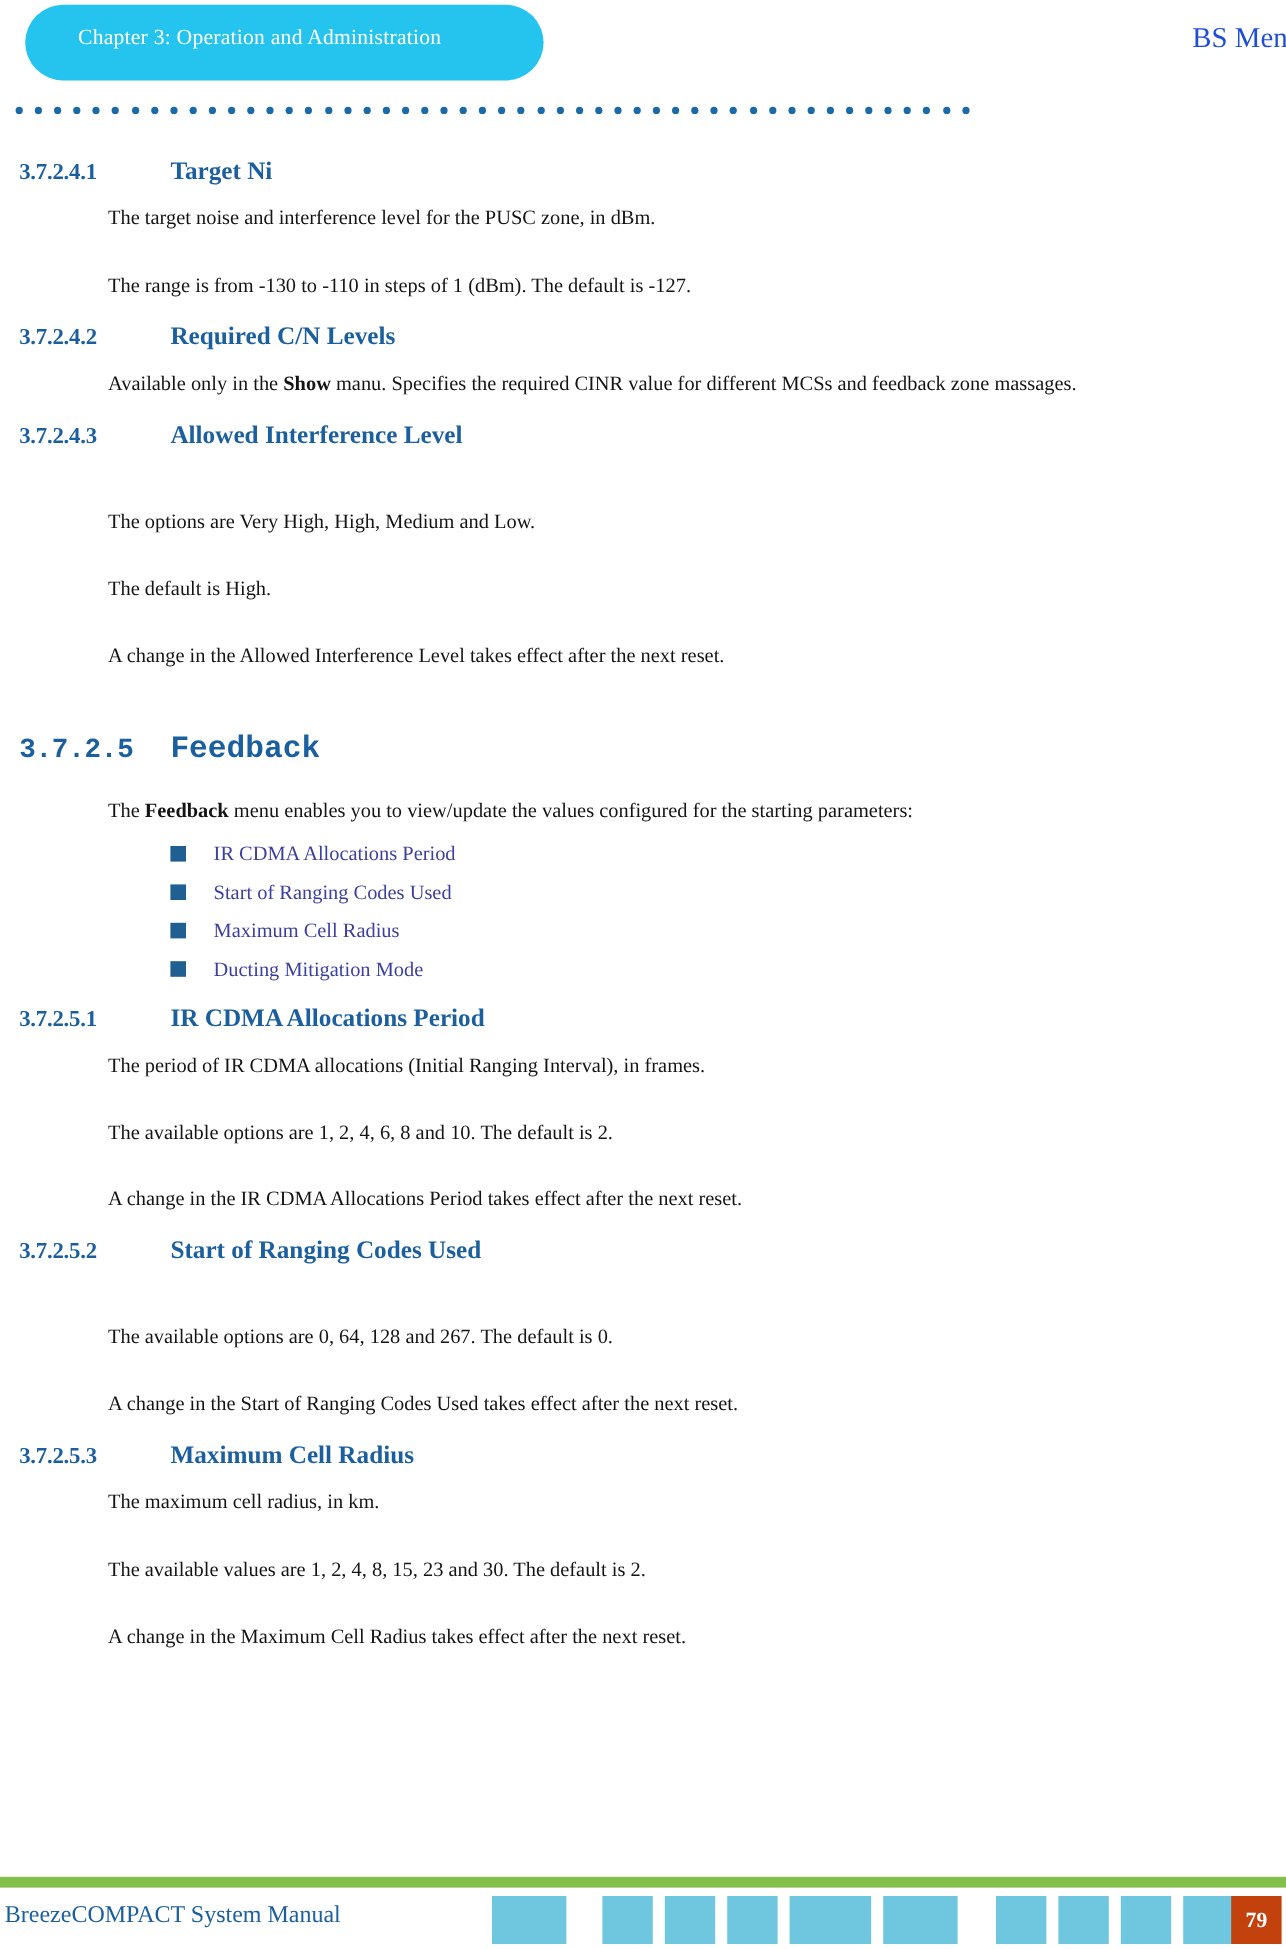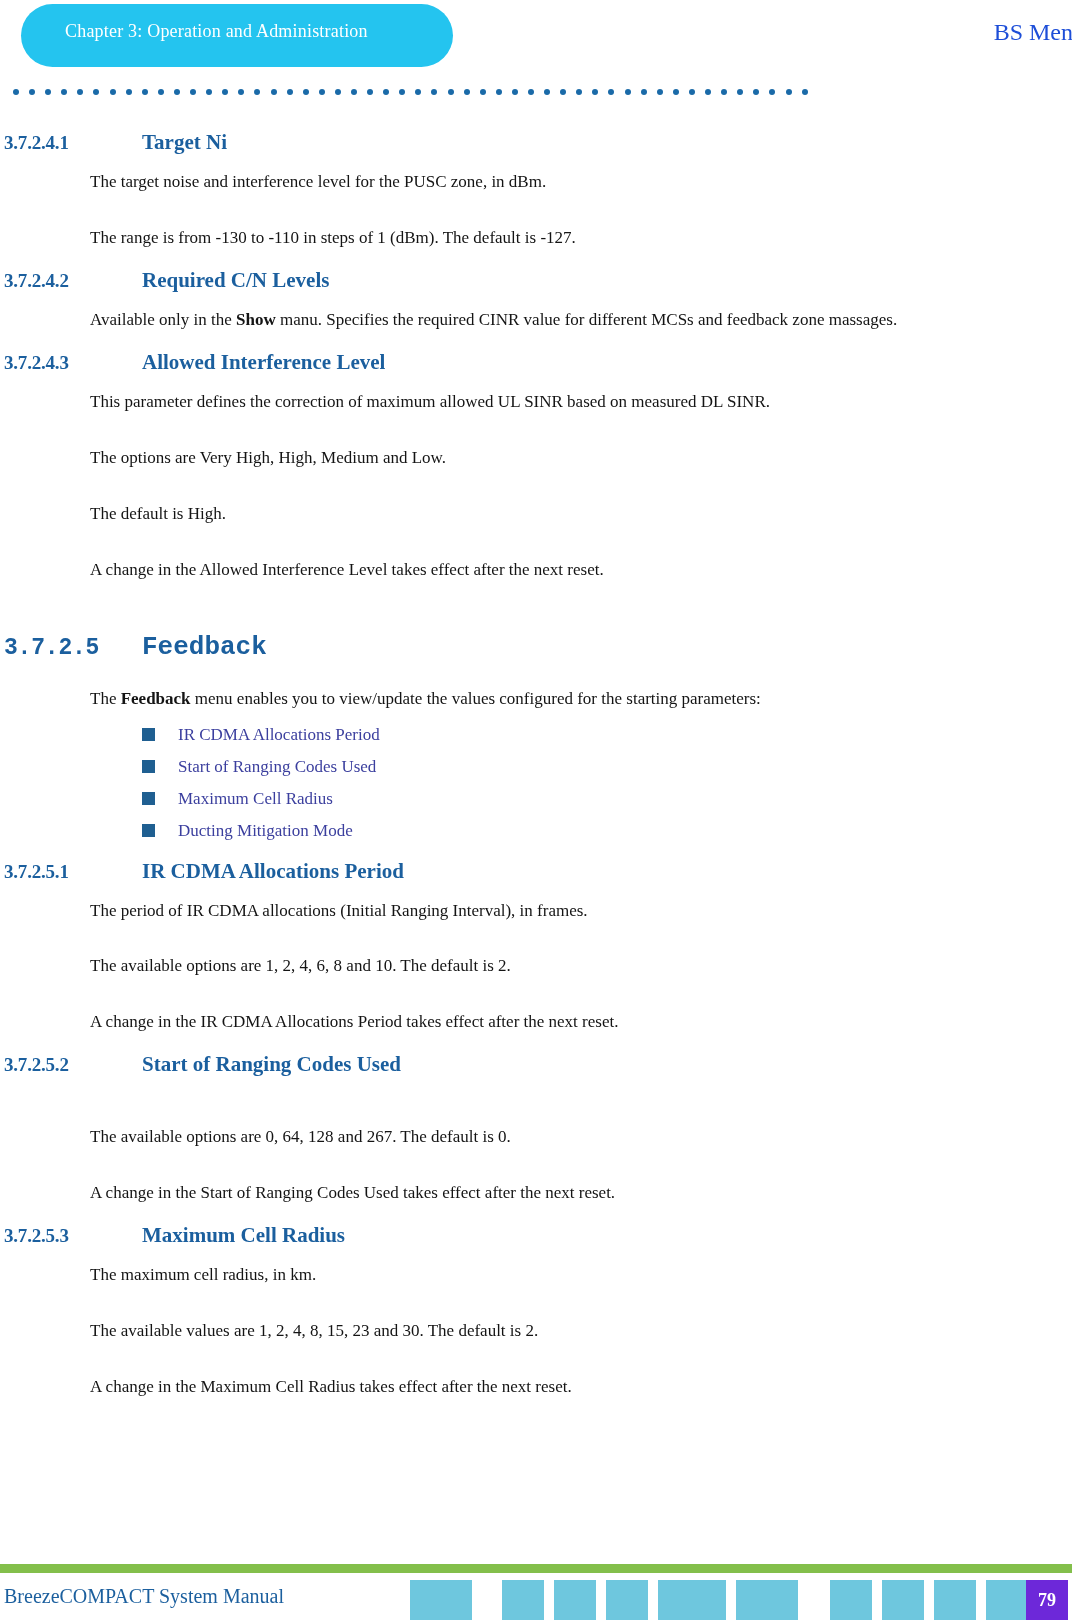--- a/index.html
+++ b/index.html
@@ -78,21 +78,21 @@
 
   .section-heading {
     display: flex;
     align-items: baseline;
     color: #1b5f9e;
     font-weight: bold;
   }
   .section-heading .num {
     width: 142px;
     flex: 0 0 142px;
-    padding-left: 4px;
+    padding-left: 16px;
     box-sizing: border-box;
     letter-spacing: -0.2px;
   }
   .h4 { font-size: 21px; margin-top: 0; }
   .h4 .num { font-size: 19px; }
   .h3 { font-size: 26px; font-family: Liberation Mono, monospace; }
   .h3 .num { font-size: 23px; }
 
   .body-para {
     margin-left: 90px;
@@ -245,21 +245,20 @@
       <span class="title">Required C/N Levels</span>
     </div>
     <div style="height: 16px;"></div>
     <div class="body-para"><span>Available only in the </span><b>Show</b><span> manu. Specifies the required CINR value for different MCSs and feedback zone massages.</span></div>
     <div style="height: 18px;"></div>
     <div class="section-heading h4">
       <span class="num">3.7.2.4.3</span>
       <span class="title">Allowed Interference Level</span>
     </div>
     <div style="height: 16px;"></div>
-    <div class="body-para">This parameter defines the correction of maximum allowed UL SINR based on measured DL SINR.</div>
     <div style="height: 33px;"></div>
     <div class="body-para">The options are Very High, High, Medium and Low.</div>
     <div style="height: 33px;"></div>
     <div class="body-para">The default is High.</div>
     <div style="height: 33px;"></div>
     <div class="body-para">A change in the Allowed Interference Level takes effect after the next reset.</div>
     <div style="height: 50px;"></div>
     <div class="section-heading h3">
       <span class="num">3.7.2.5</span>
       <span class="title">Feedback</span>
@@ -328,14 +327,14 @@
       <div class="fblock" style="left: 92px; width: 42px; background: rgb(110, 199, 222);"></div>
       <div class="fblock" style="left: 144px; width: 42px; background: rgb(110, 199, 222);"></div>
       <div class="fblock" style="left: 196px; width: 42px; background: rgb(110, 199, 222);"></div>
       <div class="fblock" style="left: 248px; width: 68px; background: rgb(110, 199, 222);"></div>
       <div class="fblock" style="left: 326px; width: 62px; background: rgb(110, 199, 222);"></div>
       <div class="fblock" style="left: 420px; width: 42px; background: rgb(110, 199, 222);"></div>
       <div class="fblock" style="left: 472px; width: 42px; background: rgb(110, 199, 222);"></div>
       <div class="fblock" style="left: 524px; width: 42px; background: rgb(110, 199, 222);"></div>
       <div class="fblock" style="left: 576px; width: 42px; background: rgb(110, 199, 222);"></div>
     </div>
-  <div id="footer-page-number" style="right: 4px; width: 42px; top: 16px; background: #6d28d9;">79</div>
+  <div id="footer-page-number" style="right: 4px; width: 42px; top: 16px; background: #c2410c;">79</div>
 </div>
 
 </body></html>

